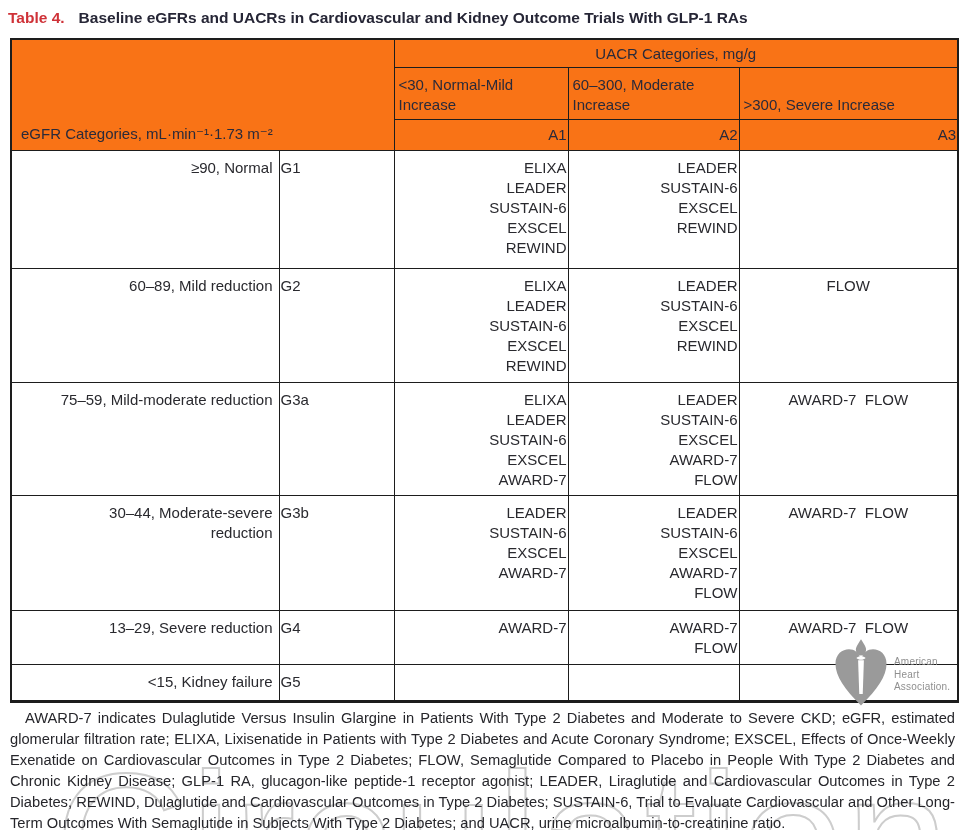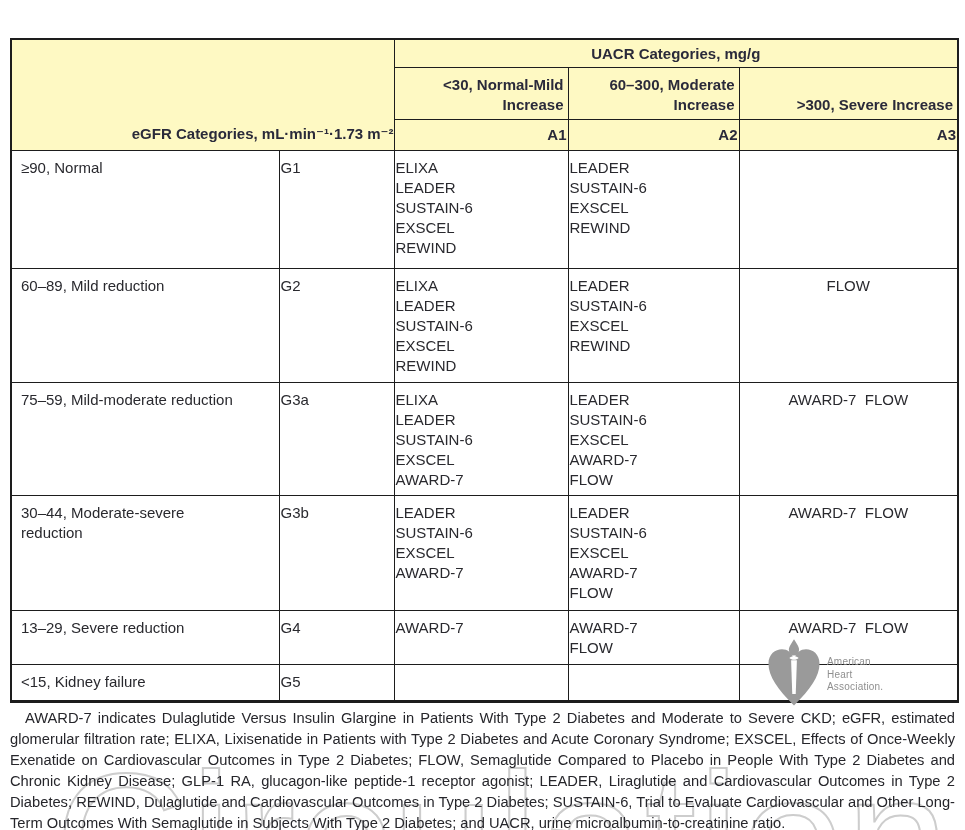--- a/index.html
+++ b/index.html
@@ -31,49 +31,50 @@
     width: 947px;
     border: 2px solid #1d1d1d;
     border-bottom: 3px solid #1d1d1d;
   }
   table.tbl td {
     border: 1.5px solid #1d1d1d;
     font-size: 15px;
     overflow: hidden;
   }
   td.hdr {
-    background: #fef9c3;
-    font-weight: bold;
+    background: #f97316;
+    font-weight: normal;
     color: #2a2a3a;
   }
   td.corner {
     vertical-align: bottom;
-    text-align: right;
+    text-align: left;
     padding: 0 0 7px 9px;
   }
   td.group {
     text-align: center;
     vertical-align: middle;
   }
   td.range {
-    text-align: right;
+    text-align: left;
     vertical-align: bottom;
     padding: 0 4px 4px 4px;
     line-height: 20px;
   }
   td.codehdr {
     text-align: right;
     vertical-align: middle;
   }
   td.body {
     vertical-align: top;
     padding-top: 7px;
     line-height: 20px;
     white-space: pre-wrap;
     color: #29292e;
+    text-align: right;
   }
   td.cat    { padding-left: 9px;  padding-right: 6px; }
   td.gcode  { text-align: left; }
   td.trials { }
   td.a3cell { text-align: center; }
 
   
   .footnote {
     position: absolute;
     left: 10px; top: 708px;
@@ -97,39 +98,42 @@
     color: transparent;
     -webkit-text-stroke: 2px #cdcdcd;
     z-index: 1;
     white-space: nowrap;
     pointer-events: none;
   }
 
   
   .aha-logo {
     position: absolute;
-    left: 765px; top: 638px;
+    left: 832px; top: 638px;
     display: flex;
     align-items: center;
     z-index: 3;
   }
   .aha-text {
     margin-left: 4px;
     font-size: 10px;
     line-height: 12.5px;
     color: #8f8f8f;
     white-space: pre-line;
     letter-spacing: 0.2px;
   }
 </style>
 </head>
 <body>
 
 <div class="page">
 
+  <div class="caption">
+    <span class="cap-label">Table 4.</span><span class="cap-title">Baseline eGFRs and UACRs in Cardiovascular and Kidney Outcome Trials With GLP-1 RAs</span>
+  </div>
 
   <table class="tbl">
     <colgroup>
       <col style="width:268px">
       <col style="width:115px">
       <col style="width:174px">
       <col style="width:171px">
       <col style="width:219px">
     </colgroup>
     <tbody>

